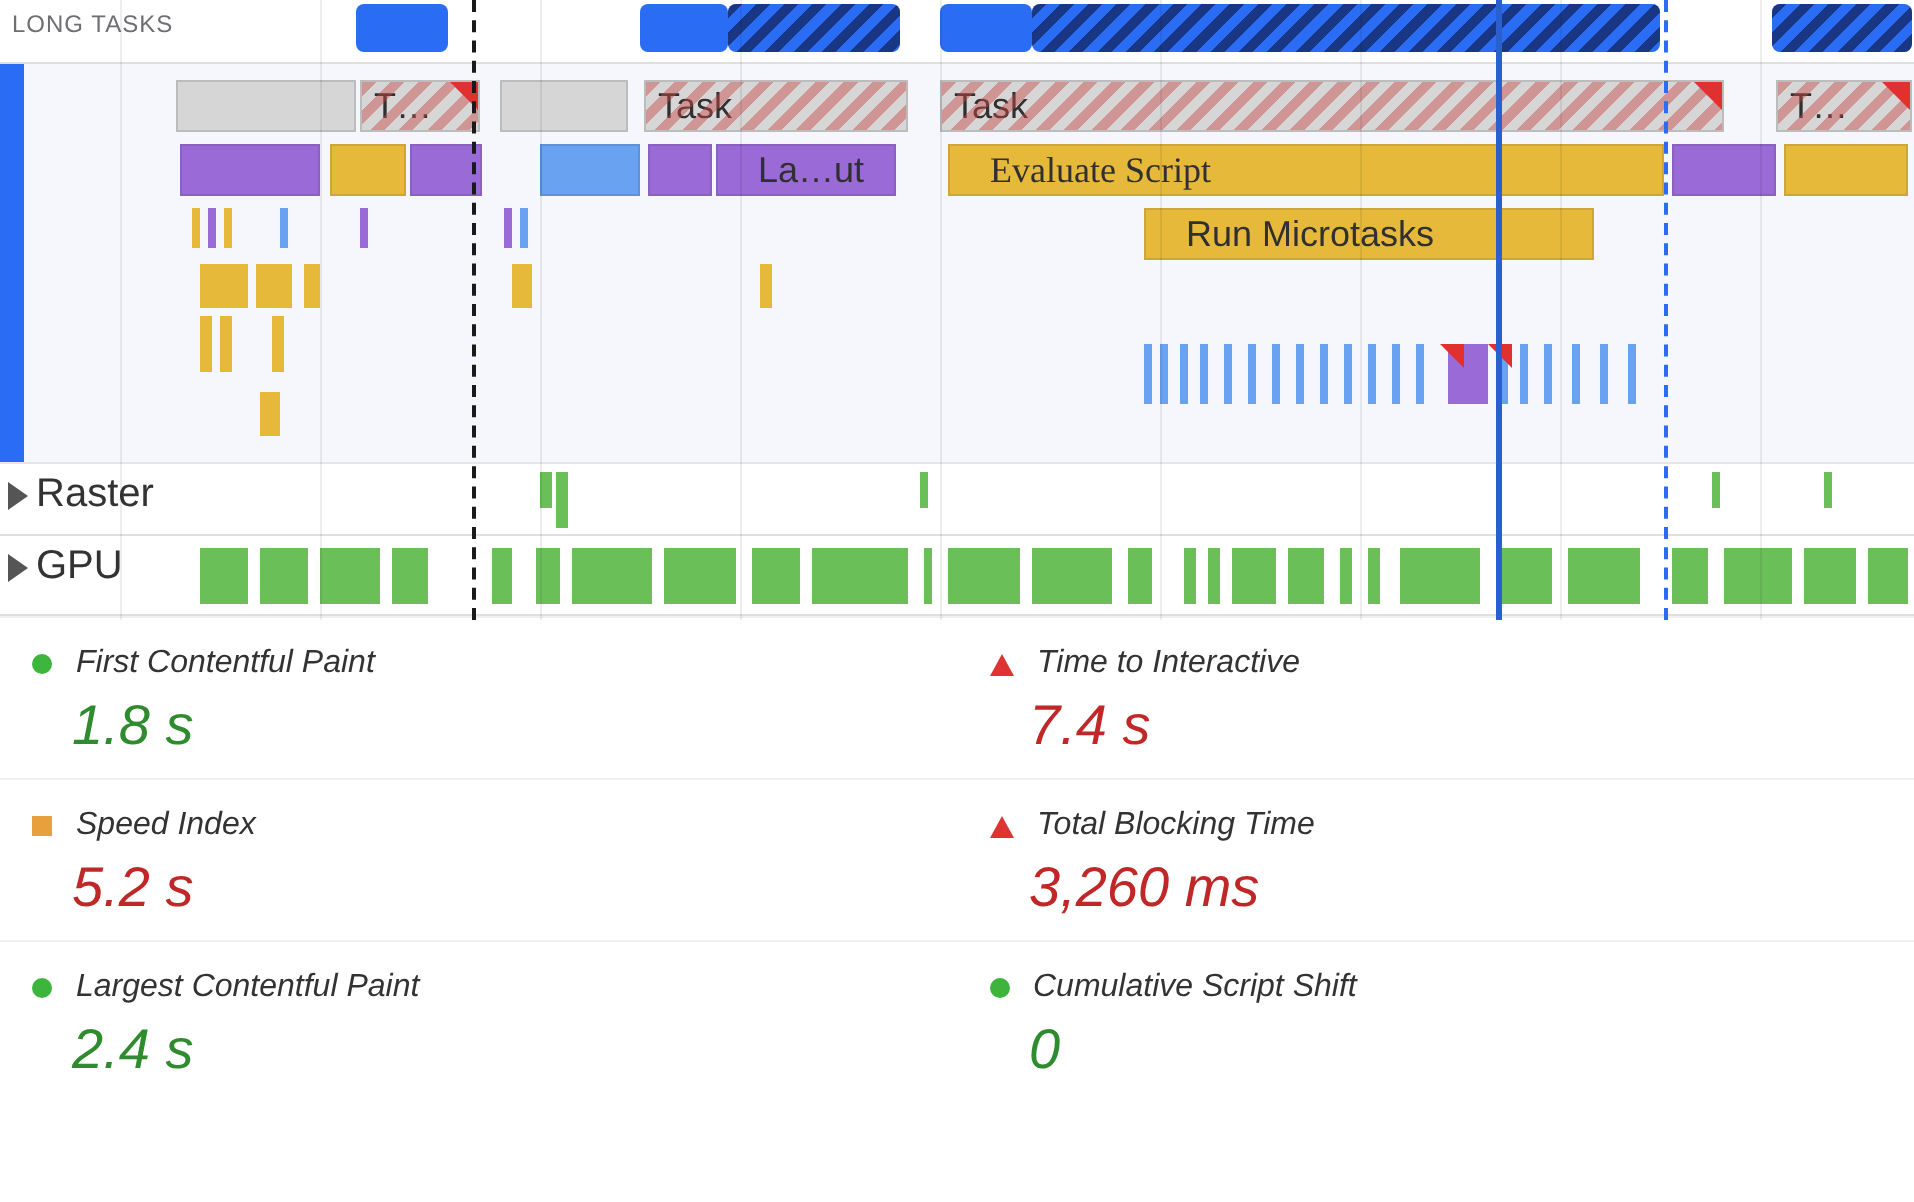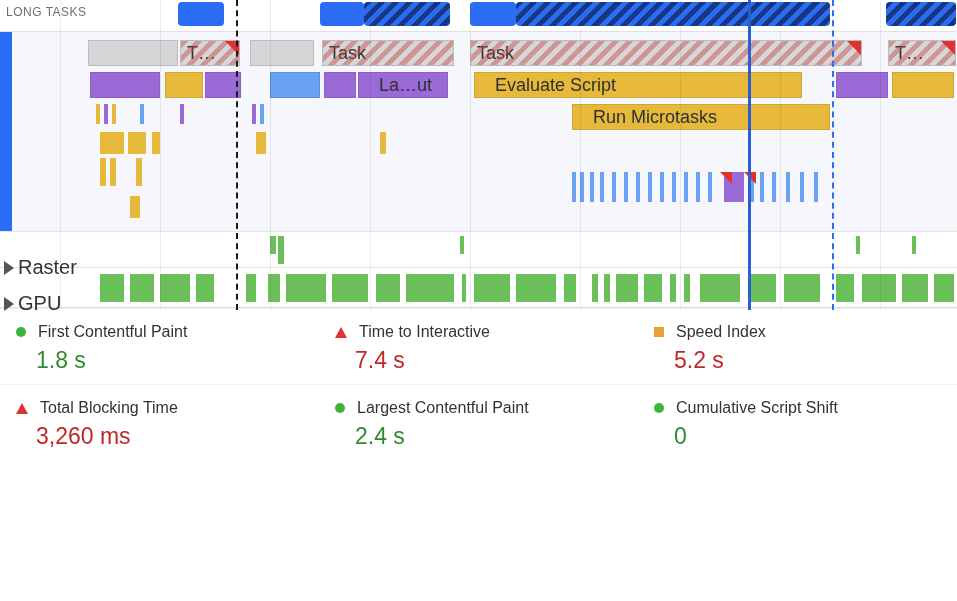--- a/index.html
+++ b/index.html
@@ -135,51 +135,51 @@
     border-bottom: 1px solid #e0e0e0;
   }
   .track-label {
     position:absolute;
     top:4px;left:4px;
     font-size:20px;
     color:#333;
     display:flex;
     align-items:center;
     gap:4px;
-    margin-top:20px;
   }
   .tri-right {
     width:0;height:0;
     border-top:7px solid transparent;
     border-bottom:7px solid transparent;
     border-left:10px solid #555;
   }
   .green-bar {
     position:absolute;
     background:#6bbf59;
   }
   
   .metrics {
     display:grid;
-    grid-template-columns: 1fr 1fr 1fr;
+    grid-template-columns: 1fr 1fr;
     padding: 0;
+    font-style: italic;
   }
   .metric {
     border-top: 1px solid #efefef;
     padding: 14px 8px 10px 16px;
   }
   .metric-head {
     display:flex;
     align-items:center;
     gap:12px;
     font-size:16px;
     color:#333;
   }
   .metric-val {
-    font-size:23px;
+    font-size:28px;
     margin-top:6px;
     margin-left: 20px;
   }
   .val-green{color:#2e8b2e;}
   .val-red{color:#c02828;}
   .ico-circle-green{width:10px;height:10px;border-radius:50%;background:#3db53d;}
   .ico-square-orange{width:10px;height:10px;background:#e8a03d;}
   .ico-tri-red{width:0;height:0;border-left:6px solid transparent;border-right:6px solid transparent;border-bottom:11px solid #d33;}
 </style>
 </head>
@@ -202,24 +202,24 @@
     <div class="task-bar" style="top: 8px; left: 250px; width: 64px;"></div>
     <div class="task-bar red" style="top: 8px; left: 322px; width: 132px;">Task</div>
     <div class="task-bar red" style="top: 8px; left: 470px; width: 392px;">Task<span class="redtri"></span></div>
     <div class="task-bar red" style="top: 8px; left: 888px; width: 68px;">T…<span class="redtri"></span></div>
     <div class="flame-bar purple" style="top: 40px; left: 90px; width: 70px;"></div>
     <div class="flame-bar yellow" style="top: 40px; left: 165px; width: 38px;"></div>
     <div class="flame-bar purple" style="top: 40px; left: 205px; width: 36px;"></div>
     <div class="flame-bar blue" style="top: 40px; left: 270px; width: 50px;"></div>
     <div class="flame-bar purple" style="top: 40px; left: 324px; width: 32px;"></div>
     <div class="flame-bar purple" style="top: 40px; left: 358px; width: 90px;">La…ut</div>
-    <div class="flame-bar yellow" style="top: 40px; left: 474px; width: 328px;">Evaluate Script</div>
+    <div class="flame-bar yellow" style="top: 40px; left: 474px; width: 358px; font-family: Liberation Serif, serif;">Evaluate Script</div>
     <div class="flame-bar purple" style="top: 40px; left: 836px; width: 52px;"></div>
     <div class="flame-bar yellow" style="top: 40px; left: 892px; width: 62px;"></div>
-    <div class="flame-bar yellow" style="top: 72px; left: 572px; width: 258px;">Run Microtasks</div>
+    <div class="flame-bar yellow" style="top: 72px; left: 572px; width: 225px;">Run Microtasks</div>
     <div class="tick yellow" style="top: 72px; left: 96px; width: 4px; height: 20px;"></div>
     <div class="tick purple" style="top: 72px; left: 104px; width: 4px; height: 20px;"></div>
     <div class="tick yellow" style="top: 72px; left: 112px; width: 4px; height: 20px;"></div>
     <div class="tick blue" style="top: 72px; left: 140px; width: 4px; height: 20px;"></div>
     <div class="tick purple" style="top: 72px; left: 180px; width: 4px; height: 20px;"></div>
     <div class="tick purple" style="top: 72px; left: 252px; width: 4px; height: 20px;"></div>
     <div class="tick blue" style="top: 72px; left: 260px; width: 4px; height: 20px;"></div>
     <div class="tick yellow" style="top: 100px; left: 100px; width: 24px; height: 22px;"></div>
     <div class="tick yellow" style="top: 100px; left: 128px; width: 18px; height: 22px;"></div>
     <div class="tick yellow" style="top: 100px; left: 152px; width: 8px; height: 22px;"></div>

